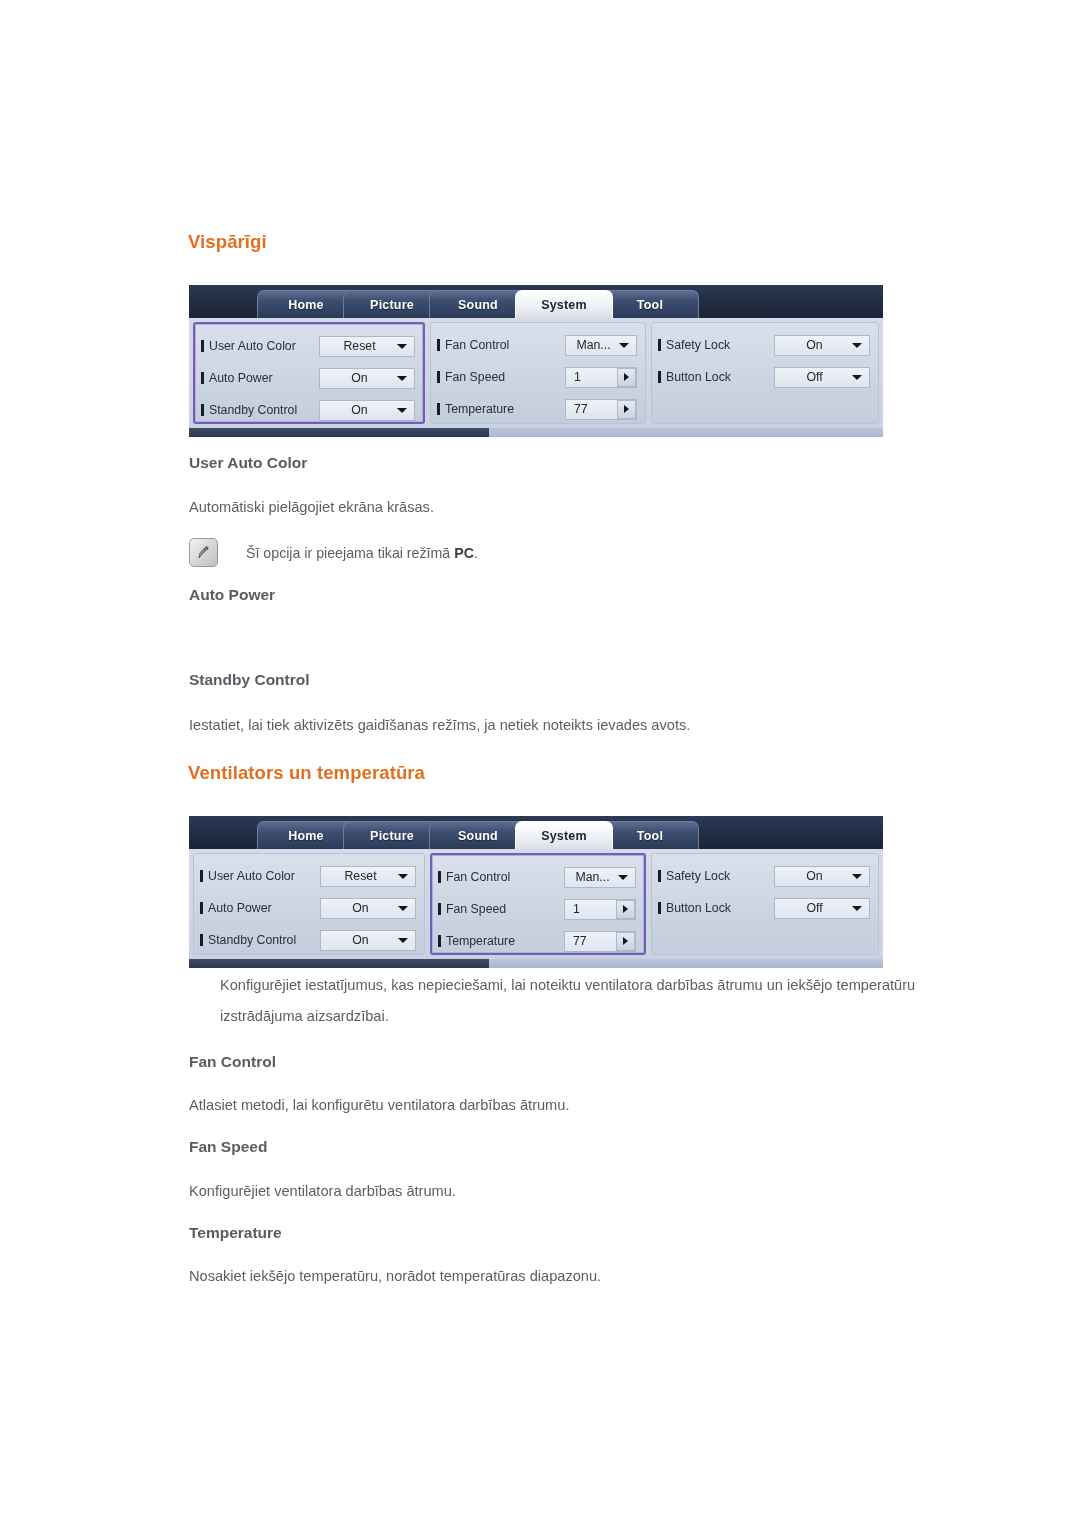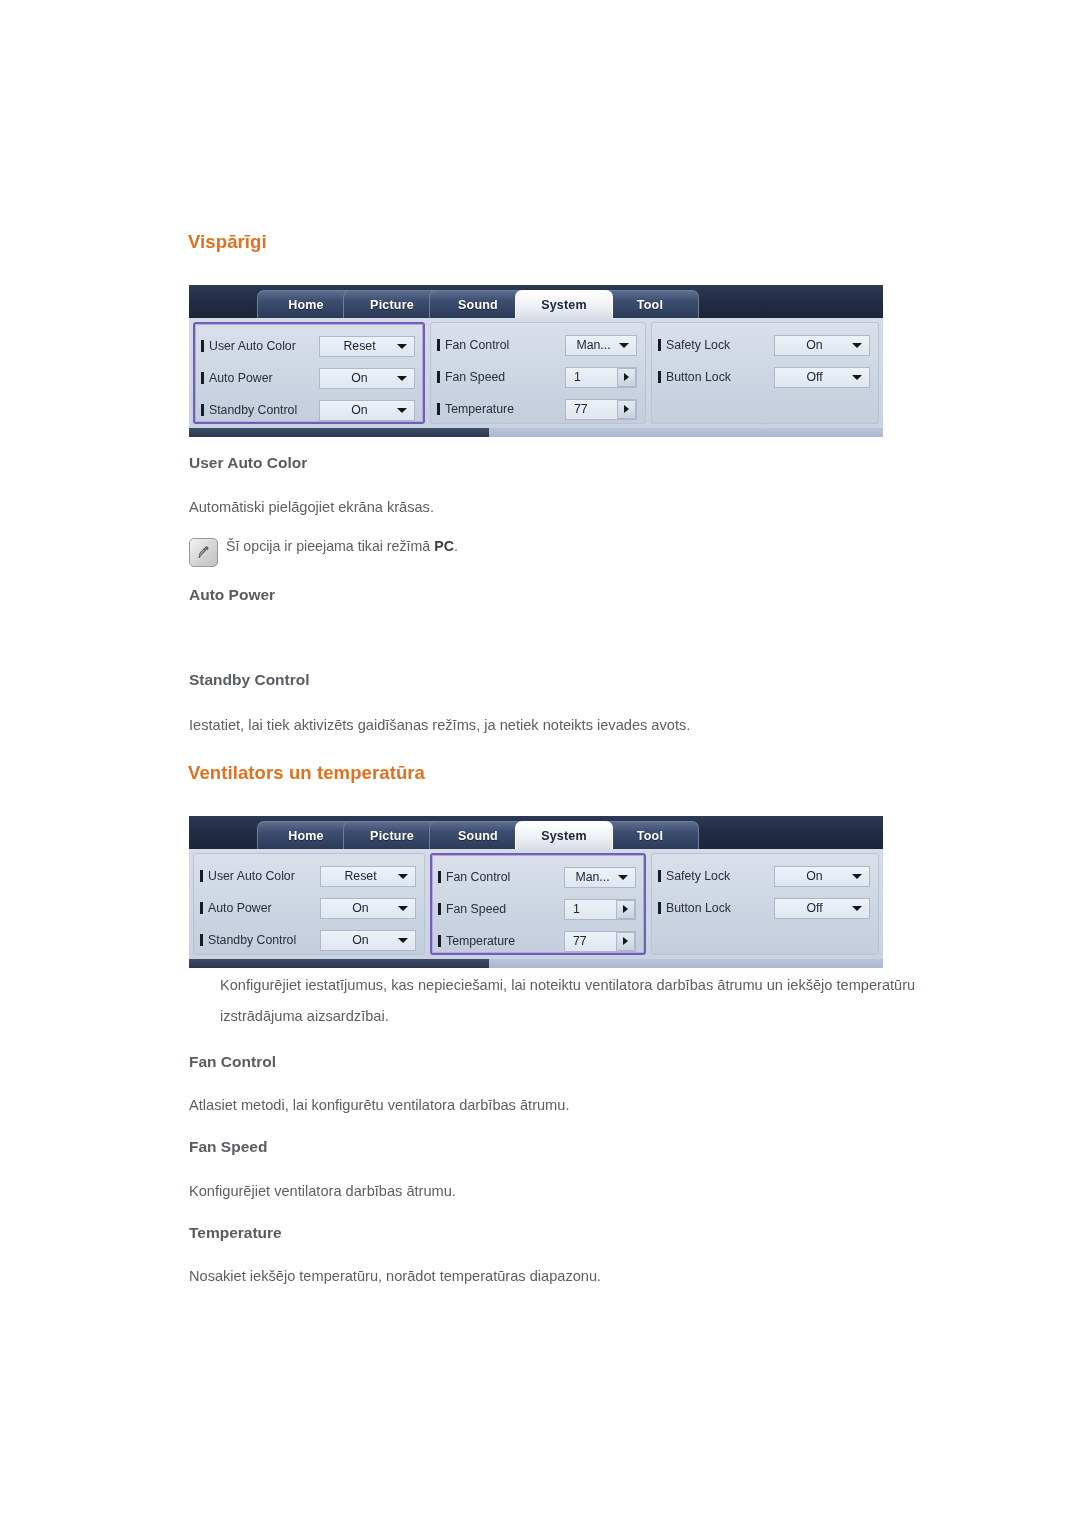--- a/index.html
+++ b/index.html
@@ -50,21 +50,22 @@
   .body-text.wrap {
     white-space: normal;
     width: 740px;
     margin-left: 31px;
   }
   
   .note-row {
     position: absolute;
     left: 189px;
     display: flex;
-    gap: 8px;
+    align-items: center;
+    gap: 28px;
   }
   .note-icon {
     width: 29px;
     height: 29px;
     border-radius: 5px;
     background: linear-gradient(135deg, #f4f4f4 0%, #d8d8d8 48%, #bfbfbf 100%);
     border: 1px solid #9a9a9a;
     box-sizing: border-box;
     display: flex;
     align-items: center;

